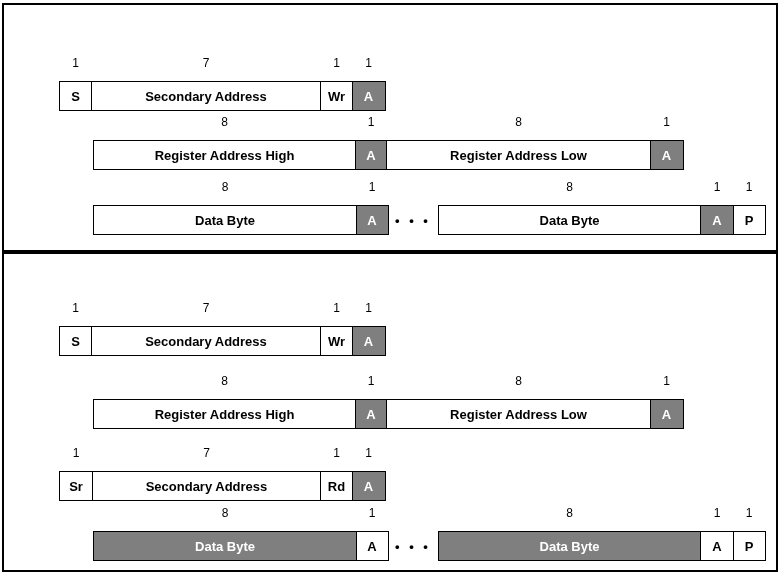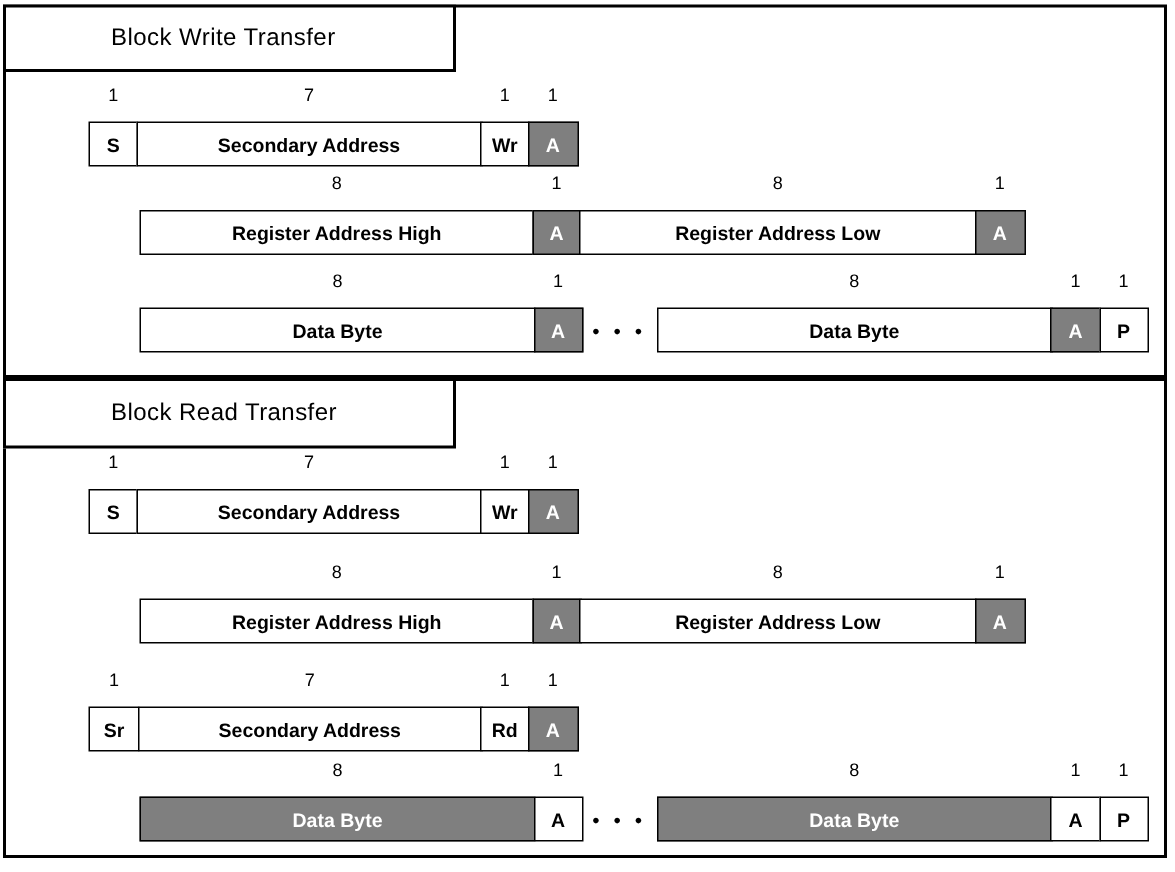--- a/index.html
+++ b/index.html
@@ -29,23 +29,20 @@
     display:flex;align-items:center;justify-content:center;
     font-size:13px;font-weight:bold;letter-spacing:3px;color:#000;
   }
 </style>
 </head>
 <body>
 
 <div class="canvas">
 
   <div class="outer" style="left:2px;top:3px;width:776px;height:249px;"></div>
-  <div class="titlebox" style="left:2px;top:3px;width:302px;height:45px;">
-    <span>Block Write Transfer</span>
-  </div>
 
   <div class="row" style="left:59px;top:81px;">
     <div class="cell" style="width:33px;">
       <span class="bits">1</span>
       <span>S</span>
     </div>
     <div class="cell" style="width:231px;">
       <span class="bits">7</span>
       <span>Secondary Address</span>
     </div>
@@ -98,23 +95,20 @@
       <span class="bits">1</span>
       <span>A</span>
     </div>
     <div class="cell" style="width:33px;">
       <span class="bits">1</span>
       <span>P</span>
     </div>
   </div>
 
   <div class="outer" style="left:2px;top:252px;width:776px;height:320px;"></div>
-  <div class="titlebox" style="left:2px;top:252px;width:302px;height:47px;">
-    <span>Block Read Transfer</span>
-  </div>
 
   <div class="row" style="left:59px;top:326px;">
     <div class="cell" style="width:33px;">
       <span class="bits">1</span>
       <span>S</span>
     </div>
     <div class="cell" style="width:231px;">
       <span class="bits">7</span>
       <span>Secondary Address</span>
     </div>

